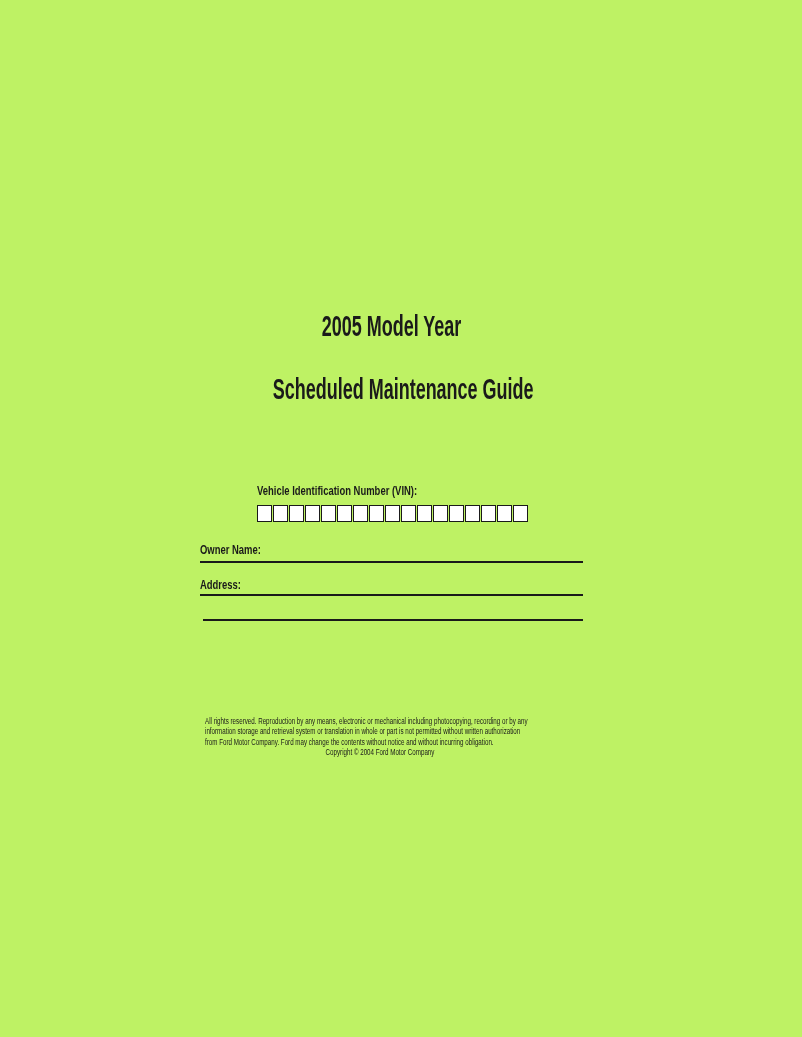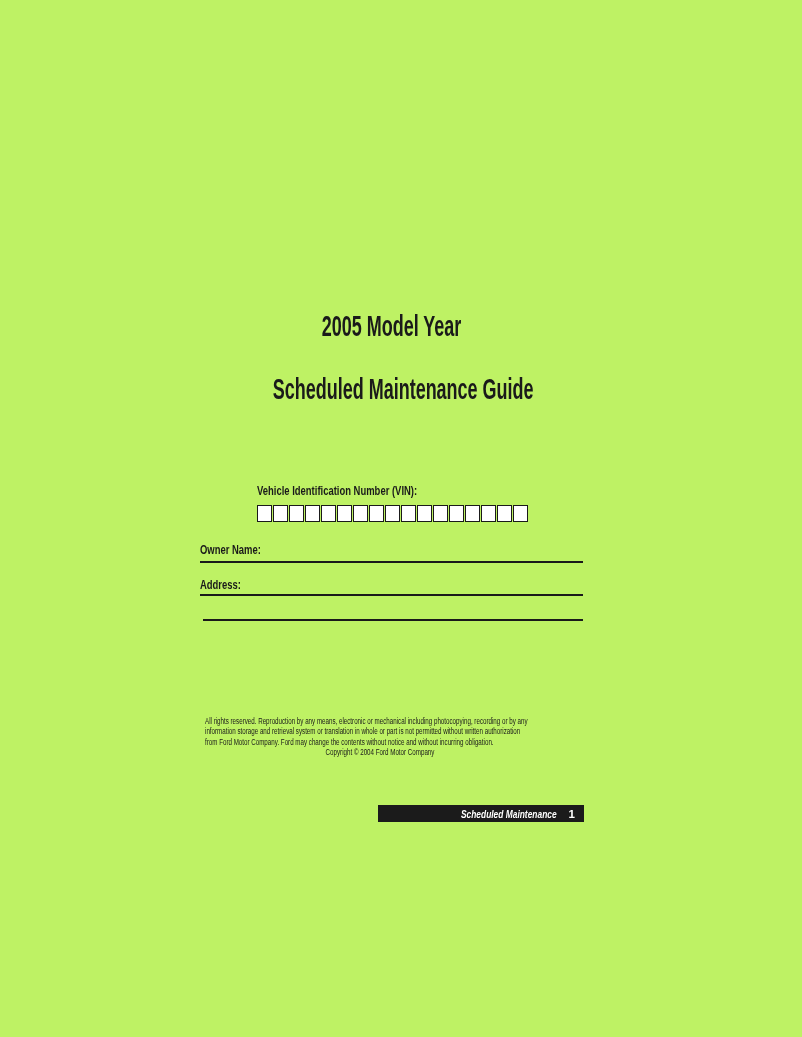--- a/index.html
+++ b/index.html
@@ -156,18 +156,14 @@
 
   <div class="write-line line-extra"></div>
 
   <div class="legal">
     <div class="legal-line">All rights reserved. Reproduction by any means, electronic or mechanical including photocopying, recording or by any</div>
     <div class="legal-line">information storage and retrieval system or translation in whole or part is not permitted without written authorization</div>
     <div class="legal-line">from Ford Motor Company. Ford may change the contents without notice and without incurring obligation.</div>
     <div class="legal-center">Copyright © 2004 Ford Motor Company</div>
   </div>
 
-  <div class="footer-bar" style="background: rgb(27, 27, 27); color: rgb(255, 255, 255);">
-    <span class="footer-section">Scheduled Maintenance</span>
-    <span class="footer-page">1</span>
-  </div>
 
 </div>
 
 </body></html>

